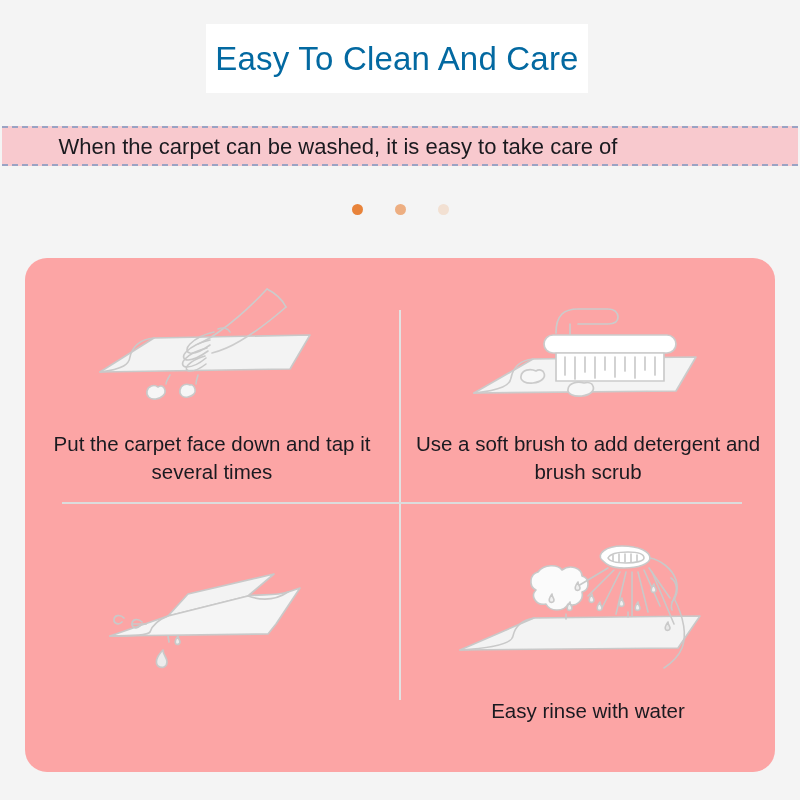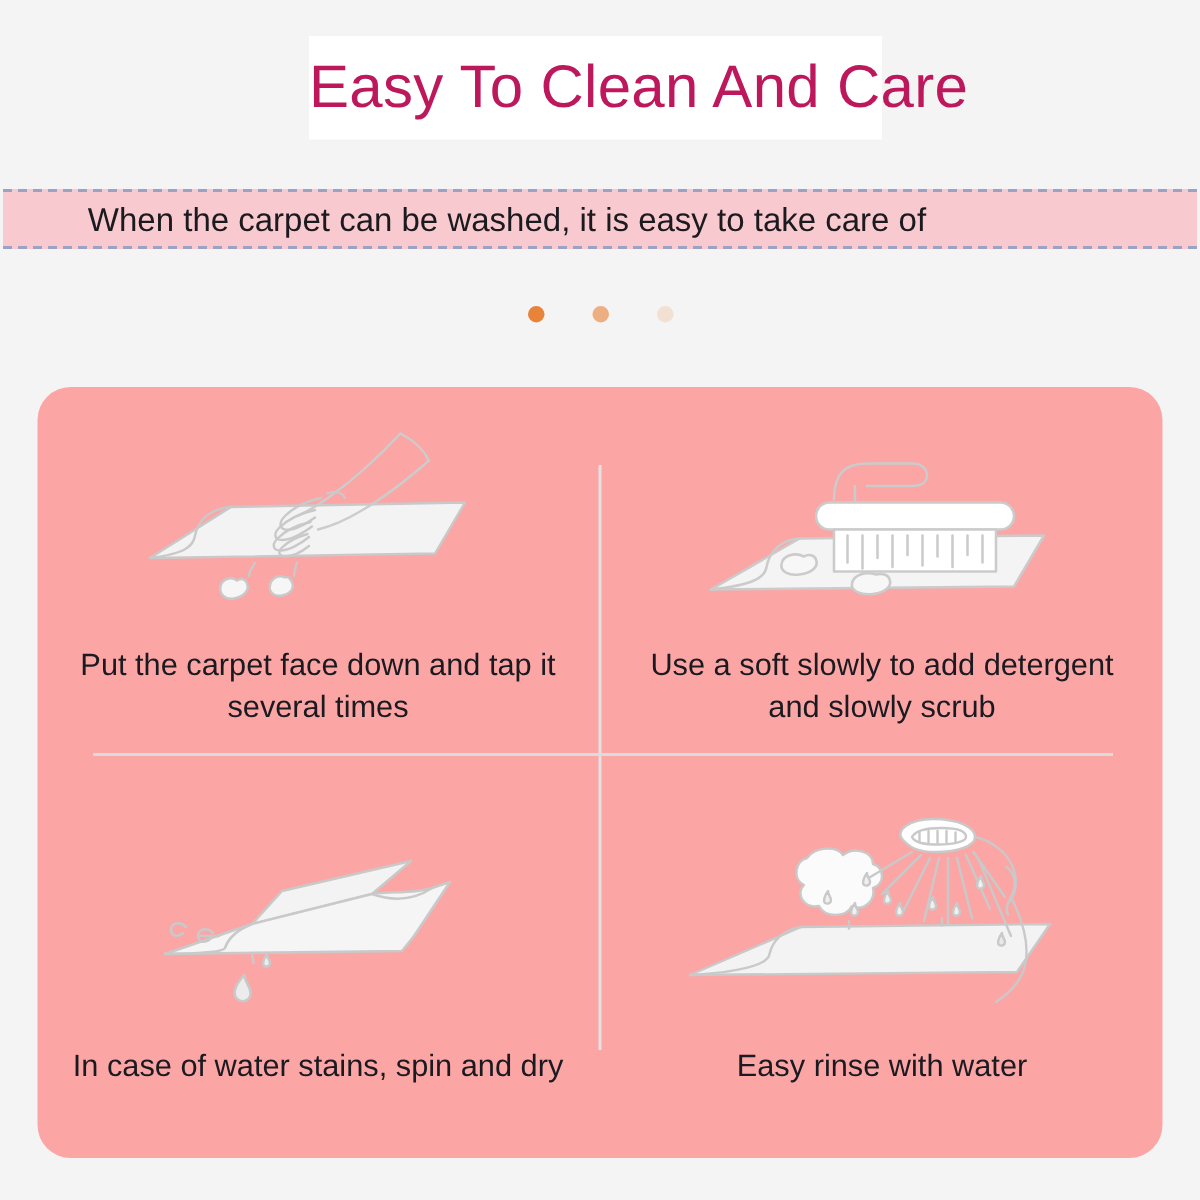--- a/index.html
+++ b/index.html
@@ -31,22 +31,22 @@
     background: #ffffff;
   }
   #page-title {
     position: absolute;
     left: 206px;
     top: 24px;
     width: 382px;
     height: 69px;
     line-height: 69px;
     text-align: center;
-    font-size: 40px;
-    color: #be185d;
+    font-size: 33px;
+    color: #0369a1;
     font-weight: 400;
     letter-spacing: 0.2px;
     white-space: nowrap;
   }
 
   
   #subtitle-banner {
     position: absolute;
     left: 2px;
     top: 126px;
@@ -234,21 +234,21 @@
           <path d="M187 86 L187 100"></path>
           <path d="M197 86 L197 107"></path>
           <path d="M207 86 L207 99"></path>
           <path d="M217 86 L217 104"></path>
 
           <path d="M98 100 C92 97 84 99 83 105 C82 110 88 113 95 112 C103 111 108 107 106 102 C105 99 101 98 98 100 Z" fill="#f7f7f7"></path>
           <path d="M146 112 C139 110 131 112 130 118 C129 123 136 126 144 125 C152 124 157 120 155 115 C154 112 150 111 146 112 Z" fill="#f7f7f7"></path>
         </g>
       </svg>
     </div>
-    <div class="step-caption">Use a soft slowly to add detergent and slowly scrub</div>
+    <div class="step-caption">Use a soft brush to add detergent and brush scrub</div>
   </div>
 
   <div class="step-cell" id="step-cell-3">
     <div class="step-art">
       <svg width="300" height="150" viewBox="0 0 300 150">
         <g fill="none" stroke="#c9c9c9" stroke-width="1.7" stroke-linejoin="round" stroke-linecap="round">
 
           <path d="M126 56 L212 36 L186 58 L106 78 Z" fill="#f3f3f3"></path>
 
           <path d="M106 78 L186 58 C198 56 214 58 226 54 L238 50 L214 86 L206 96 L48 98 Z" fill="#f5f5f5"></path>
@@ -258,21 +258,20 @@
           <path d="M62 80 C58 76 52 77 52 82 C52 86 57 87 60 84"></path>
           <path d="M80 84 C76 80 70 81 70 86 C70 90 75 91 78 88"></path>
           <path d="M70 86 L84 86"></path>
 
           <path d="M106 98 L107 104"></path>
           <path d="M116 98 C116 101 118 102 118 104 C118 106 116 107 114 106 C113 105 113 102 116 98 Z" fill="#ededed"></path>
           <path d="M101 112 C101 117 105 119 105 124 C105 129 100 131 96 128 C93 125 94 119 101 112 Z" fill="#ececec"></path>
         </g>
       </svg>
     </div>
-    <div class="step-caption">In case of water stains, spin and dry</div>
   </div>
 
   <div class="step-cell" id="step-cell-4">
     <div class="step-art">
       <svg width="300" height="155" viewBox="0 0 300 155">
         <g fill="none" stroke="#c9c9c9" stroke-width="1.6" stroke-linejoin="round" stroke-linecap="round">
 
           <path d="M96 82 L262 80 L240 112 L22 114 Z" fill="#f3f3f3"></path>
           <path d="M96 82 C84 84 77 91 75 100 C74 107 56 112 22 114"></path>
 

